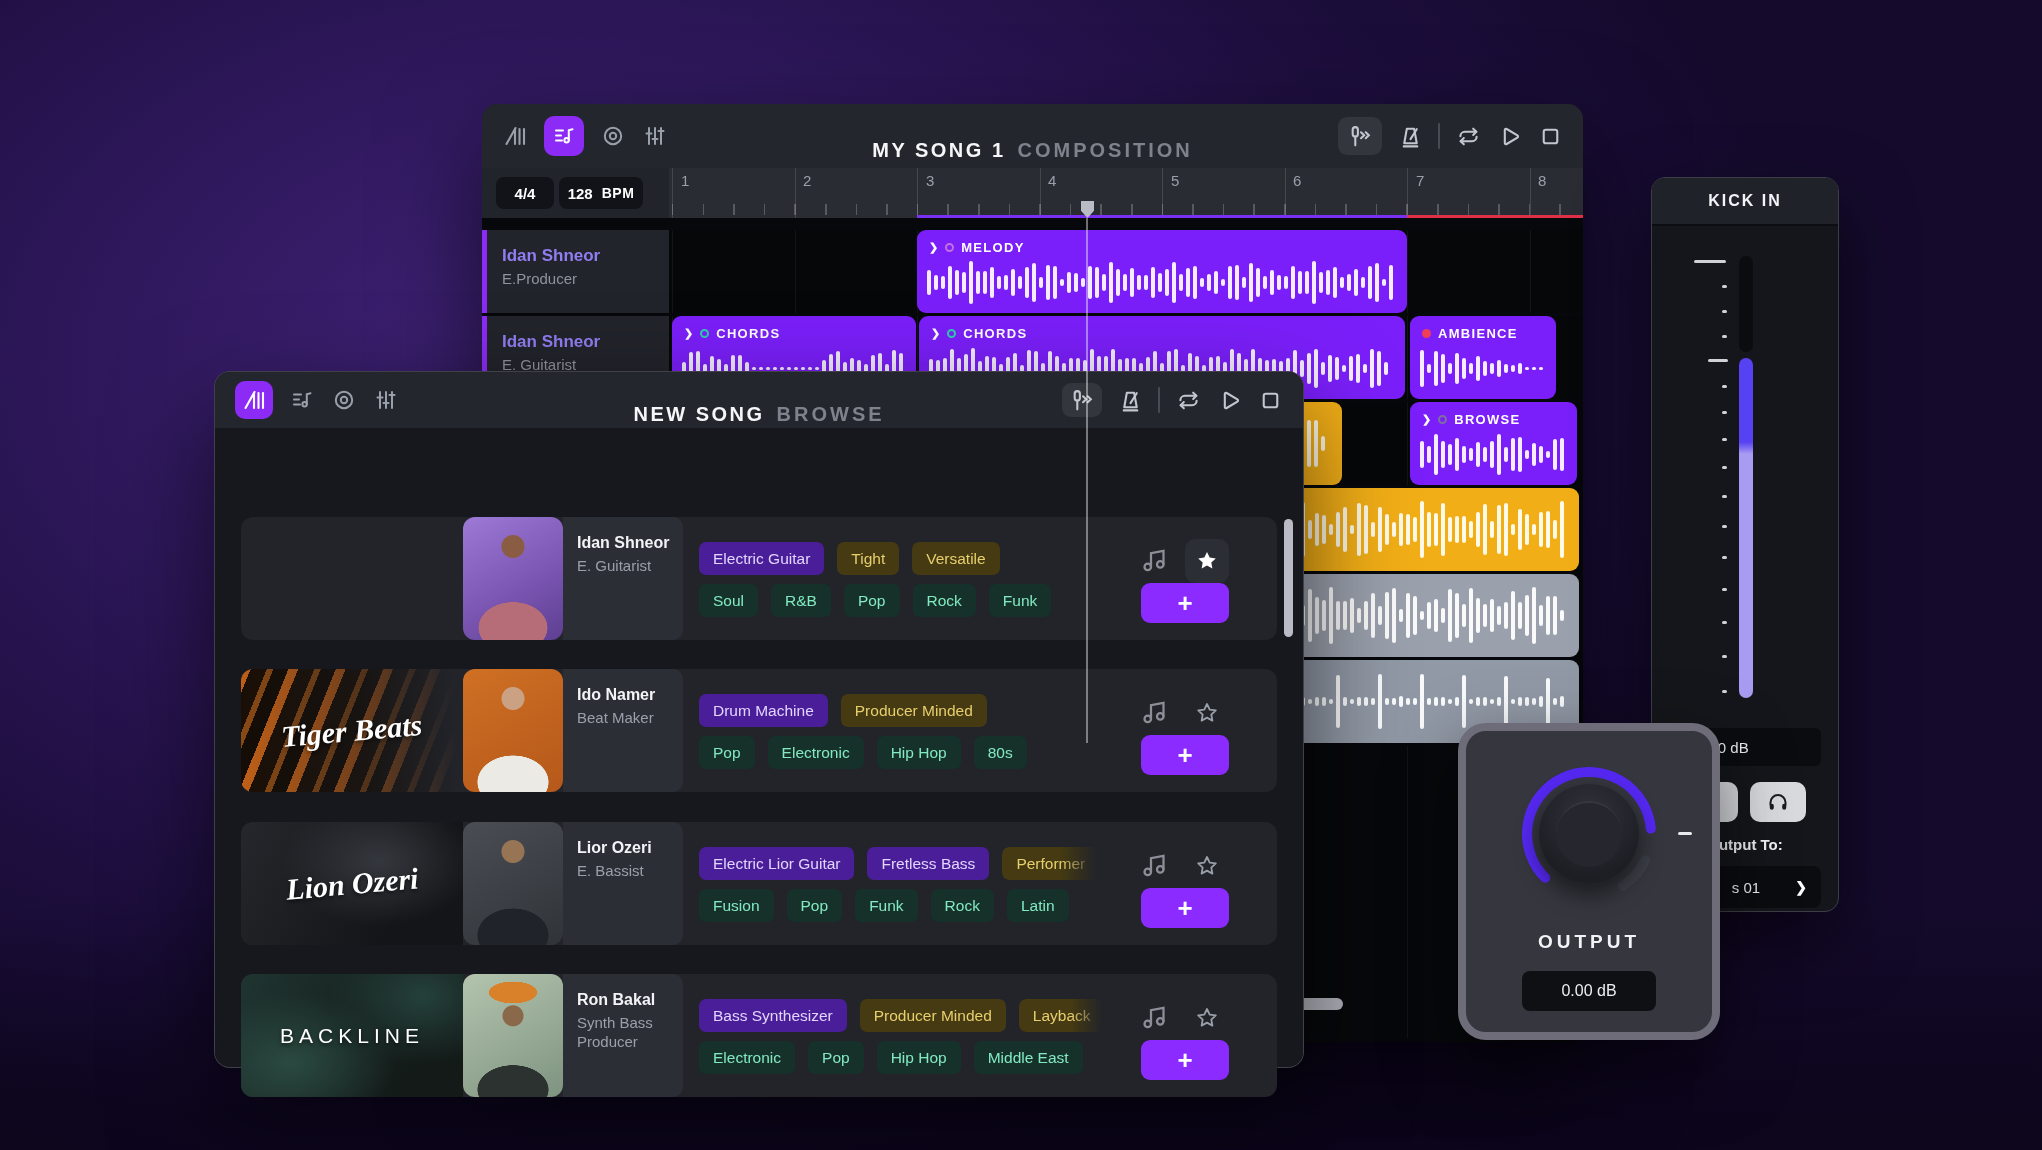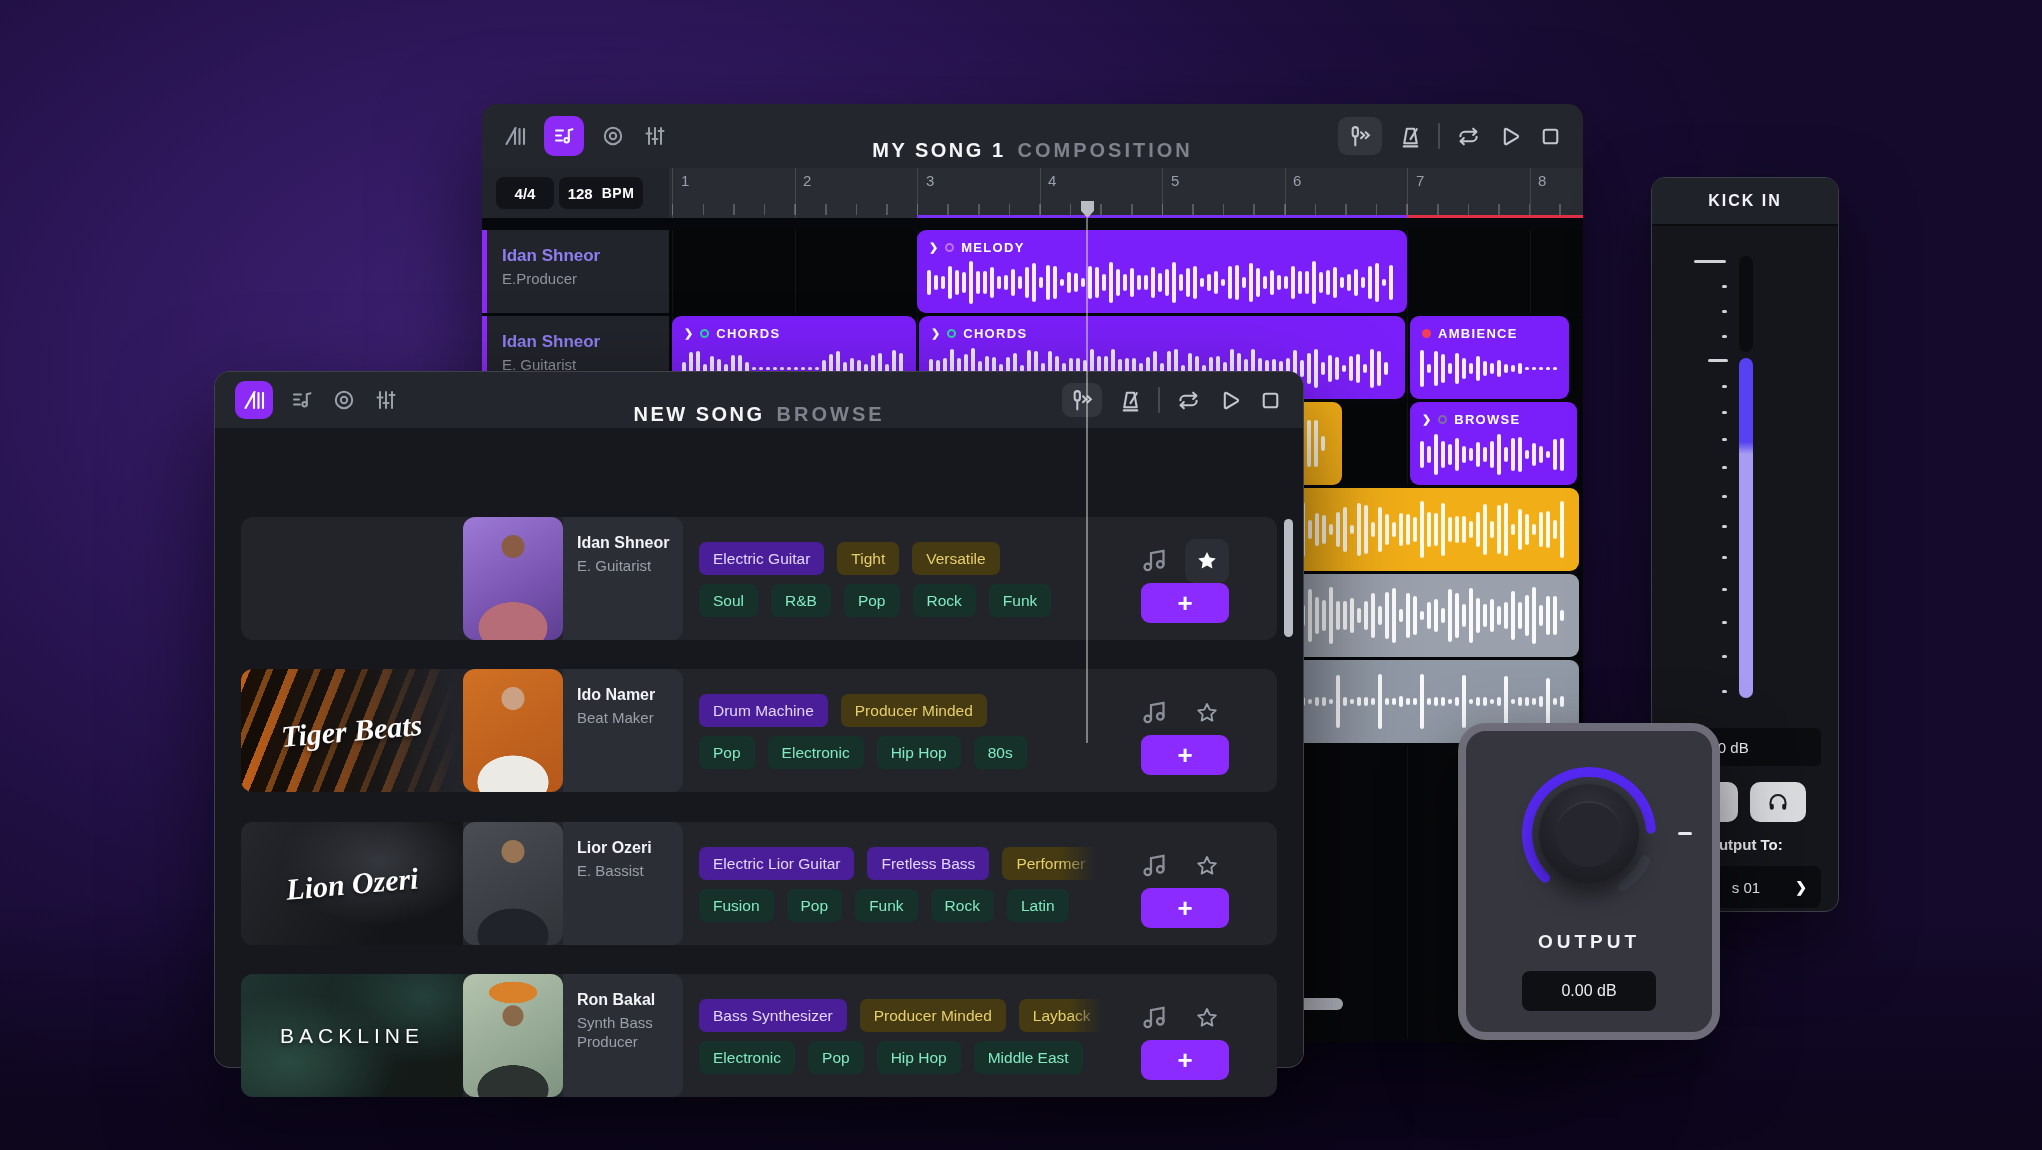--- a/index.html
+++ b/index.html
@@ -453,21 +453,21 @@
           <i style="height:52.8%"></i>
           <i style="height:15.9%"></i>
           <i style="height:53.6%"></i>
           <i style="height:65.8%"></i>
           <i style="height:18.9%"></i>
           <i style="height:85.8%"></i>
           <i style="height:76.1%"></i>
           <i style="height:29.2%"></i>
         </div>
     </div>
-    <div class="clip purple" style="left:928px;top:212px;width:159px;">
+    <div class="clip purple" style="left:928px;top:212px;width:146px;">
       <div class="clip-head">
           <span class="clip-dot dot-ambience"></span>
           <span class="clip-label">AMBIENCE</span>
         </div>
       <div class="wave">
           <i style="height:84.4%"></i>
           <i style="height:20.2%"></i>
           <i style="height:79.5%"></i>
           <i style="height:65.4%"></i>
           <i style="height:24.9%"></i>

